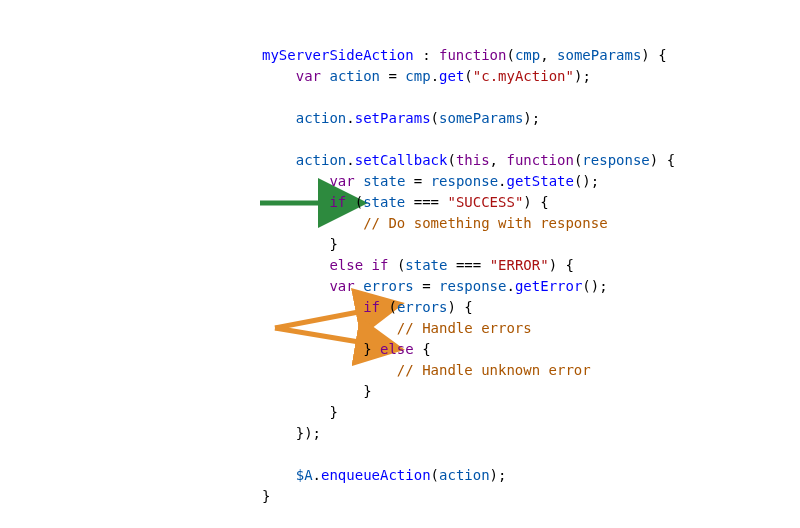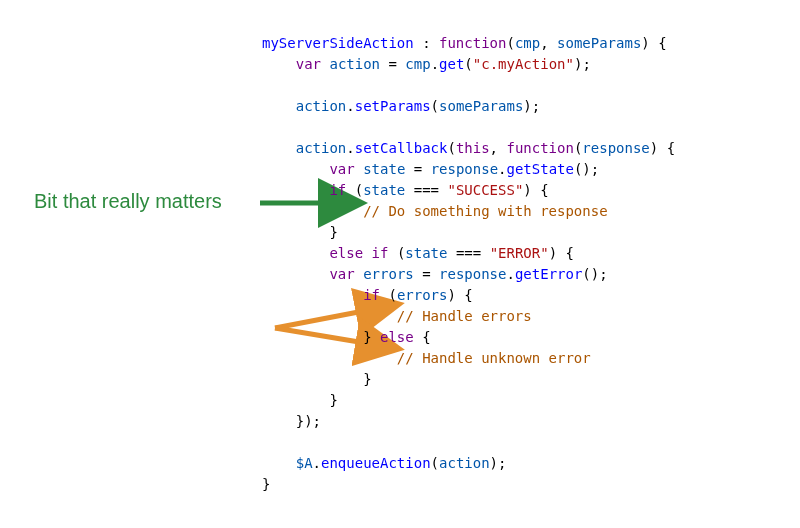--- a/index.html
+++ b/index.html
@@ -14,21 +14,21 @@
     overflow: hidden;
   }
   .stage {
     position: relative;
     width: 800px;
     height: 528px;
   }
   .code {
     position: absolute;
     left: 262px;
-    top: 12px;
+    top: 24px;
     white-space: pre;
   }
   .t-plain  { color: #000000; }
   .t-key    { color: #770088; }     
   .t-func   { color: #0000ff; }     
   .t-ident  { color: #0055aa; }     
   .t-str    { color: #aa1111; }     
   .t-comm   { color: #aa5500; }     
 
   .annot {
@@ -45,21 +45,20 @@
     left: 0; top: 0;
     width: 800px; height: 528px;
     pointer-events: none;
   }
 </style>
 </head>
 <body>
 
 <div class="stage">
 
-  <div class="annot annot-green" style="left:34px; top:191px;">Bit that really matters</div>
 
 
   <svg class="overlay" viewBox="0 0 800 528">
     <defs>
       <marker id="ah-green" viewBox="0 0 10 10" refX="8" refY="5" markerWidth="10" markerHeight="10" orient="auto-start-reverse">
         <path d="M 0 0 L 10 5 L 0 10 z" fill="#2d8a3e"></path>
       </marker>
       <marker id="ah-orange" viewBox="0 0 10 10" refX="8" refY="5" markerWidth="10" markerHeight="10" orient="auto-start-reverse">
         <path d="M 0 0 L 10 5 L 0 10 z" fill="#e6902e"></path>
       </marker>

